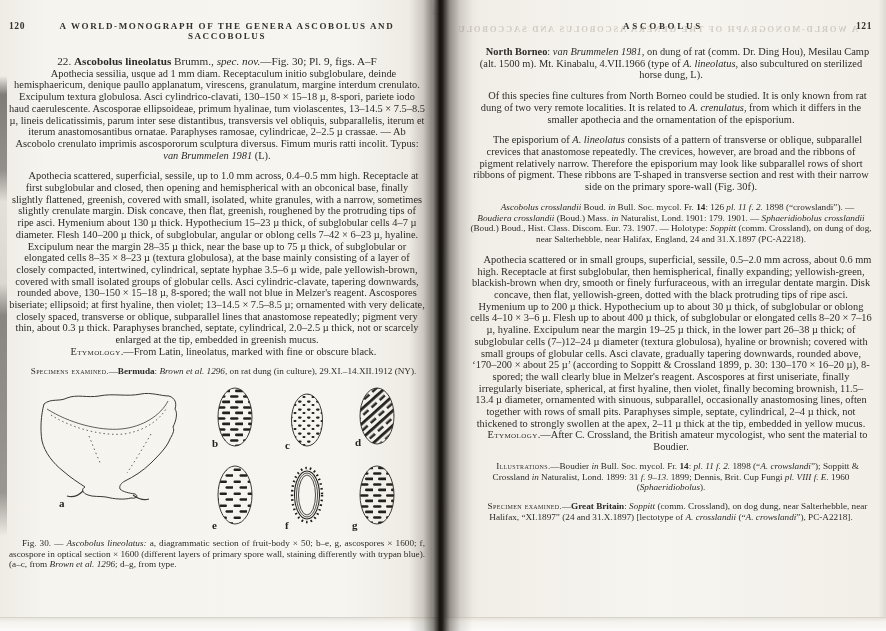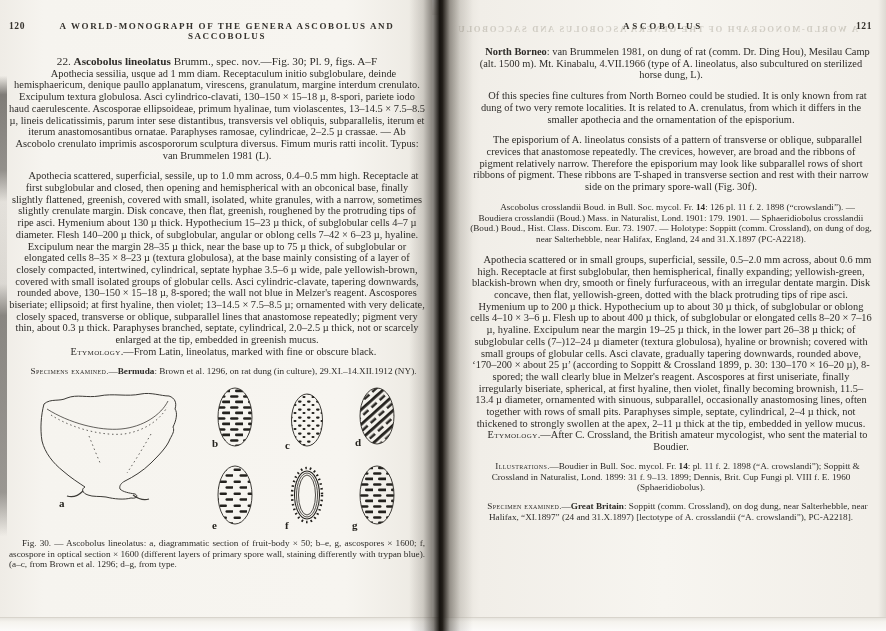--- a/index.html
+++ b/index.html
@@ -44,21 +44,21 @@
   
   .body-text{font-size:10.4px;line-height:11.7px;text-align:justify;}
   .body-text p{margin:0;text-align:center;}
   .indent{text-indent:13px;}
   .sm{font-size:9.2px;line-height:10.8px;}
   .species-heading{text-align:center;font-size:11.2px;margin:2px 0 9px 0;}
   .species-heading2{text-align:center;font-size:10.8px;margin:9px 0 9px 0;}
   .mb{margin-bottom:9px !important;}
   .mt{margin-top:8px !important;}
   .b{font-weight:700;}
-  .i{}
+  .i{font-style:italic;}
   .sc{font-variant-caps:small-caps;letter-spacing:.04em;}
   
   .figure-wrap{margin:7px 0 4px 0;}
   .figure-wrap svg{display:block;}
   .fig-caption{margin-top:3px;text-align:justify;line-height:10.4px;}
   .spore-label{font:700 11px "Liberation Serif","DejaVu Serif",serif;fill:#26241f;}
   
   .bleed{position:absolute;top:24px;left:18px;width:400px;
     transform:scaleX(-1);font-size:8.6px;font-weight:700;letter-spacing:.2em;
     color:rgba(125,118,104,.30);white-space:nowrap;overflow:hidden;}

